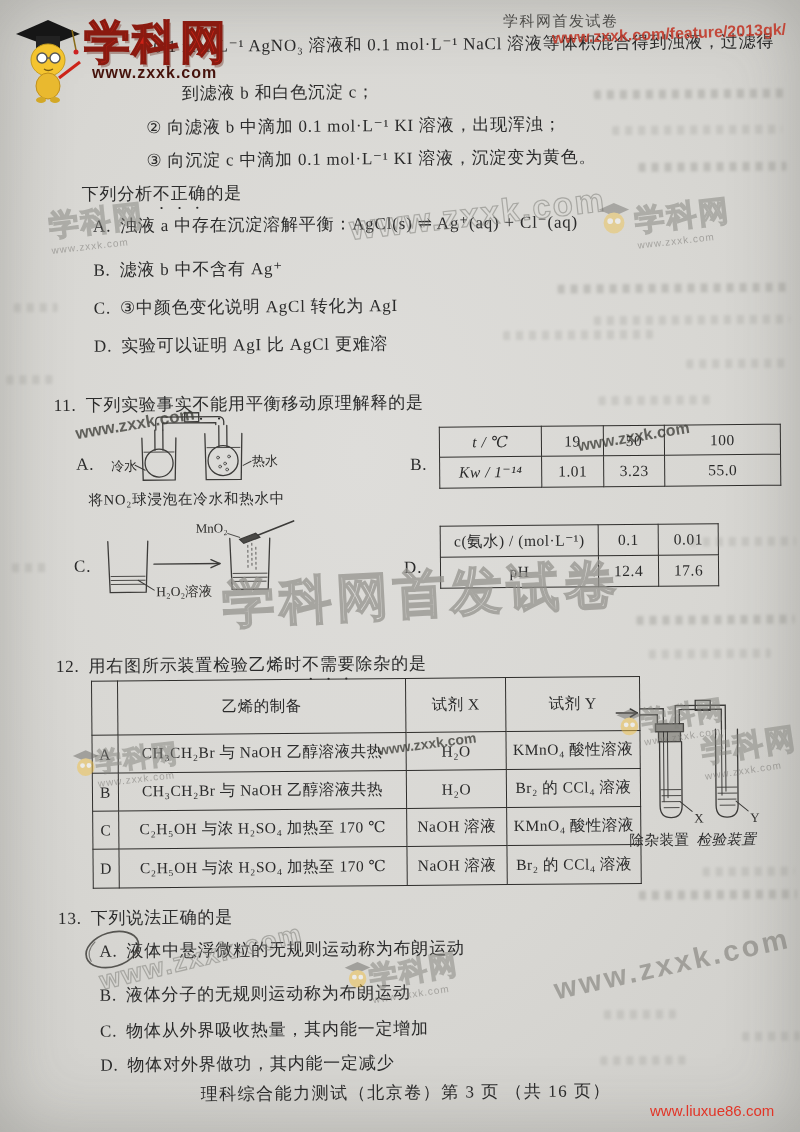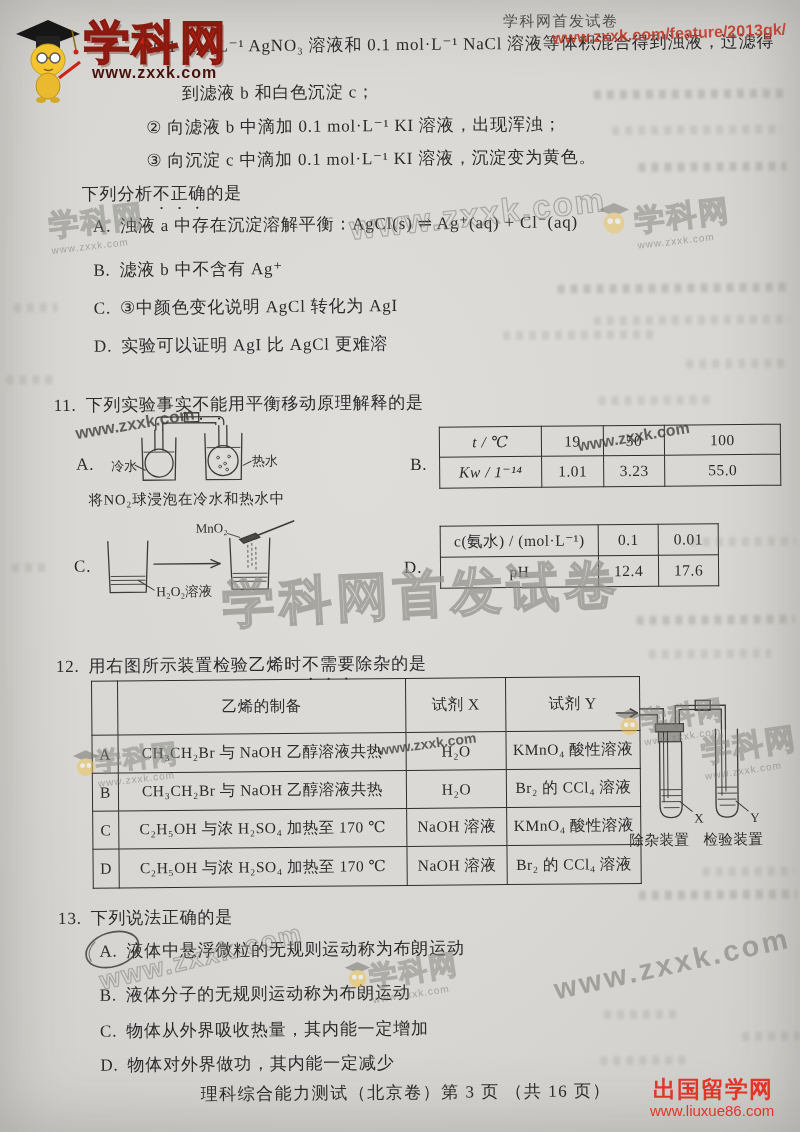--- a/index.html
+++ b/index.html
@@ -255,21 +255,21 @@
         <path d="M103 104 H123 M104 110 H123 M104 116 H122 M106 122 H121" stroke-width="0.9"></path>
 
         <path d="M66 118 L78 128" stroke-width="1"></path>
         <path d="M122 118 L134 128" stroke-width="1"></path>
       </g>
       <text x="80" y="139" font-size="13">X</text>
       <text x="136" y="139" font-size="13">Y</text>
     </svg>
     <div class="t small" style="left:627px;top:833px;letter-spacing:.5px;">
       <span>除杂装置</span>
-      <span style="margin-left:10px;">检验装置</span>
+      <span style="margin-left:3px;font-style:italic;">检验装置</span>
     </div>
 
     <div class="t" style="left:55px;top:904px;">
       <span class="lbl">13.</span><span>下列说法正确的是</span>
     </div>
     <div class="t" style="left:96px;top:937px;">
       <span class="lbl">A.</span><span>液体中悬浮微粒的无规则运动称为布朗运动</span>
     </div>
 
     <svg style="position:absolute;left:78px;top:921px;" width="62" height="52" viewBox="0 0 62 52">
@@ -383,15 +383,14 @@
       <path d="M38 57 Q42 60 47 57" stroke="#7a5c10" stroke-width="1.4" fill="none"></path>
       <ellipse cx="42" cy="74" rx="12" ry="13" fill="#e9b92f" stroke="#c0901c"></ellipse>
       <path d="M53 66 L74 50" stroke="#cc2318" stroke-width="3" fill="none"></path>
       <ellipse cx="35" cy="88" rx="5" ry="3" fill="#d3a826"></ellipse>
       <ellipse cx="49" cy="88" rx="5" ry="3" fill="#d3a826"></ellipse>
     </svg>
     <div class="brand-big">学科网</div>
     <div class="brand-url">www.zxxk.com</div>
   </div>
 
-  <div class="lx-name">出国留学网</div>
   <div class="lx-url">www.liuxue86.com</div>
 </div>
 
 </body></html>

